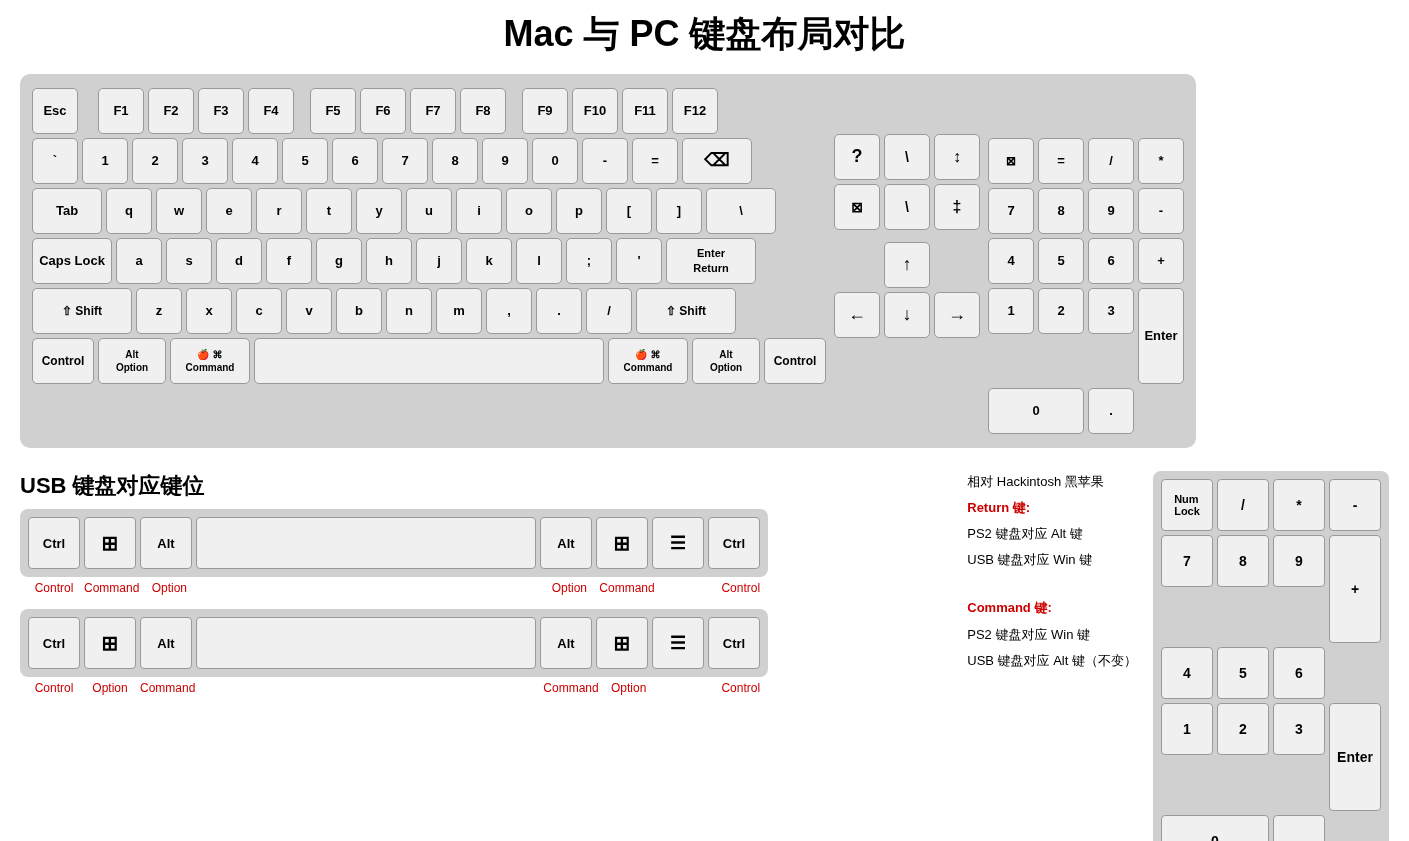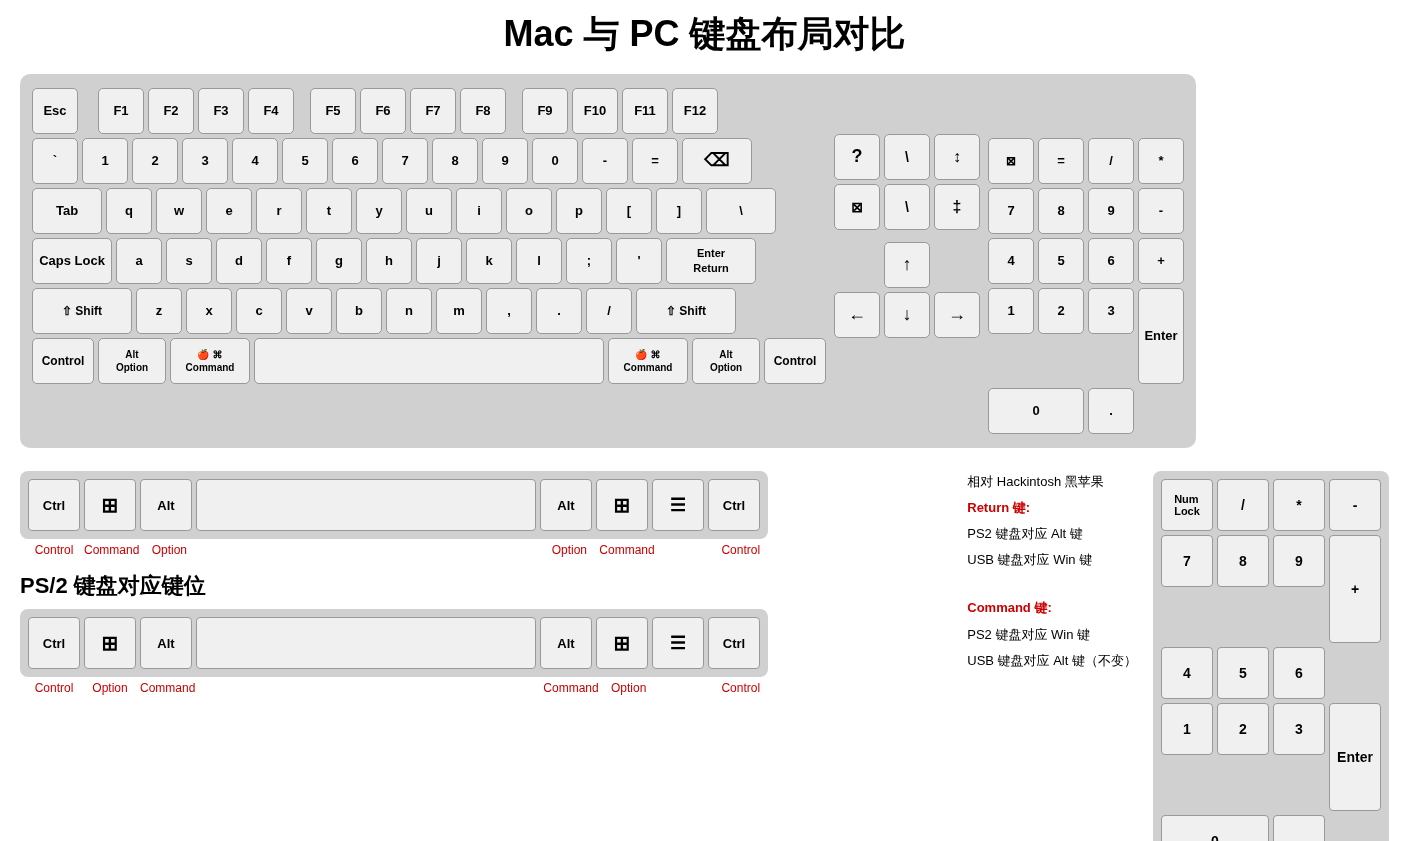--- a/index.html
+++ b/index.html
@@ -306,20 +306,21 @@
       </div>
     </div>
   </div>
 </div>
 
 
 <div class="bottom-area">
   <div class="left-sections">
 
     <div class="mini-section">
+      <div class="section-heading">USB 键盘对应键位</div>
       <div style="display:flex; gap:4px; align-items:center; background:#d0d0d0; border-radius:8px; padding:8px; display:inline-flex; margin-bottom:4px;">
         <div class="mini-key">Ctrl</div>
         <div class="mini-key">
             <span class="win-icon">⊞</span>
           </div>
         <div class="mini-key">Alt</div>
         <div class="mini-key space-mini"></div>
         <div class="mini-key">Alt</div>
         <div class="mini-key">
             <span class="win-icon">⊞</span>
@@ -335,21 +336,20 @@
         <div style="min-width:52px; text-align:center; font-size:12px; color:#cc0000;">Option</div>
         <div style="min-width:340px; text-align:center; font-size:12px; color:#cc0000;"></div>
         <div style="min-width:52px; text-align:center; font-size:12px; color:#cc0000;">Option</div>
         <div style="min-width:52px; text-align:center; font-size:12px; color:#cc0000;">Command</div>
         <div style="min-width:52px; text-align:center; font-size:12px; color:#cc0000;"></div>
         <div style="min-width:52px; text-align:center; font-size:12px; color:#cc0000;">Control</div>
       </div>
     </div>
 
     <div class="mini-section" style="margin-top:10px;">
-      <div class="section-heading">PS/2 键盘对应键位</div>
       <div style="display:flex; gap:4px; align-items:center; background:#d0d0d0; border-radius:8px; padding:8px; display:inline-flex; margin-bottom:4px;">
         <div class="mini-key">Ctrl</div>
         <div class="mini-key">
             <span class="win-icon">⊞</span>
           </div>
         <div class="mini-key">Alt</div>
         <div class="mini-key space-mini"></div>
         <div class="mini-key">Alt</div>
         <div class="mini-key">
             <span class="win-icon">⊞</span>

